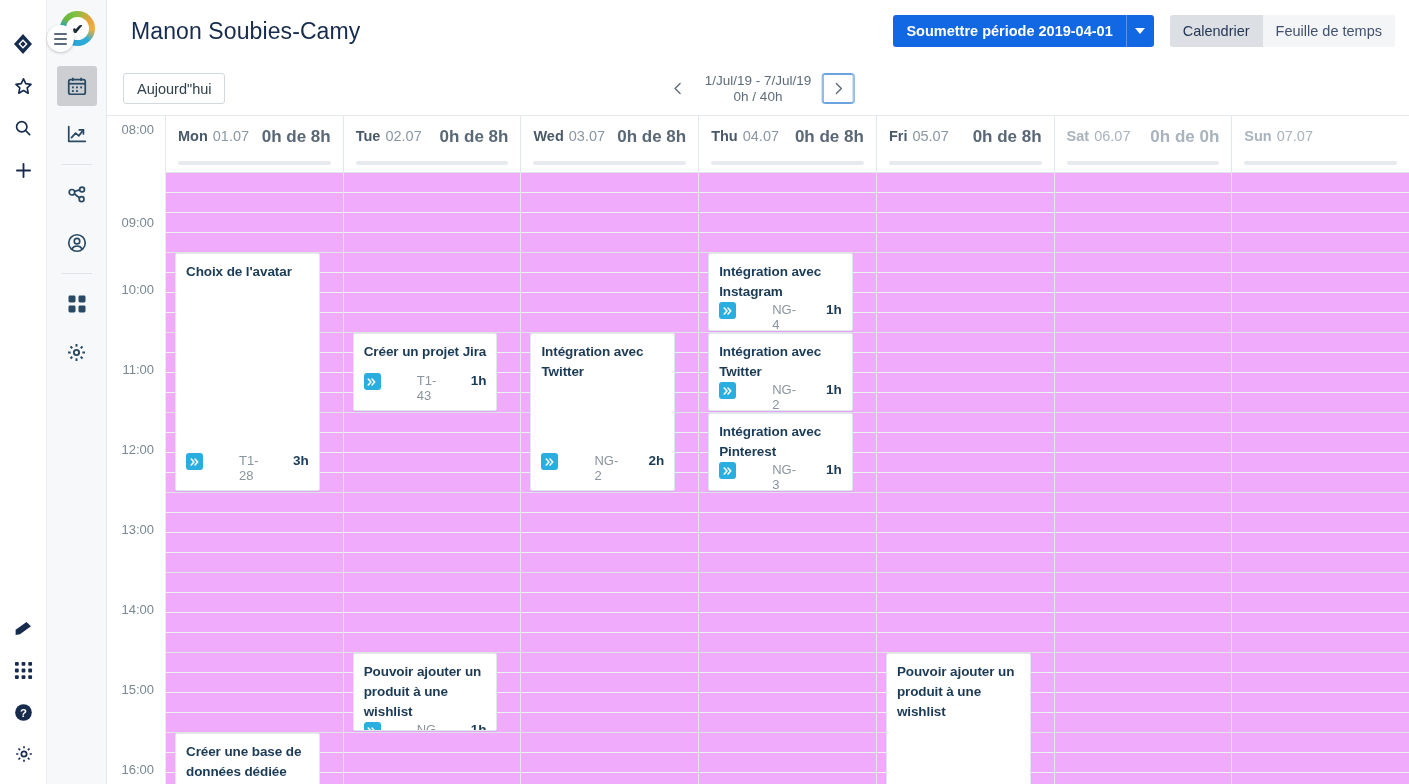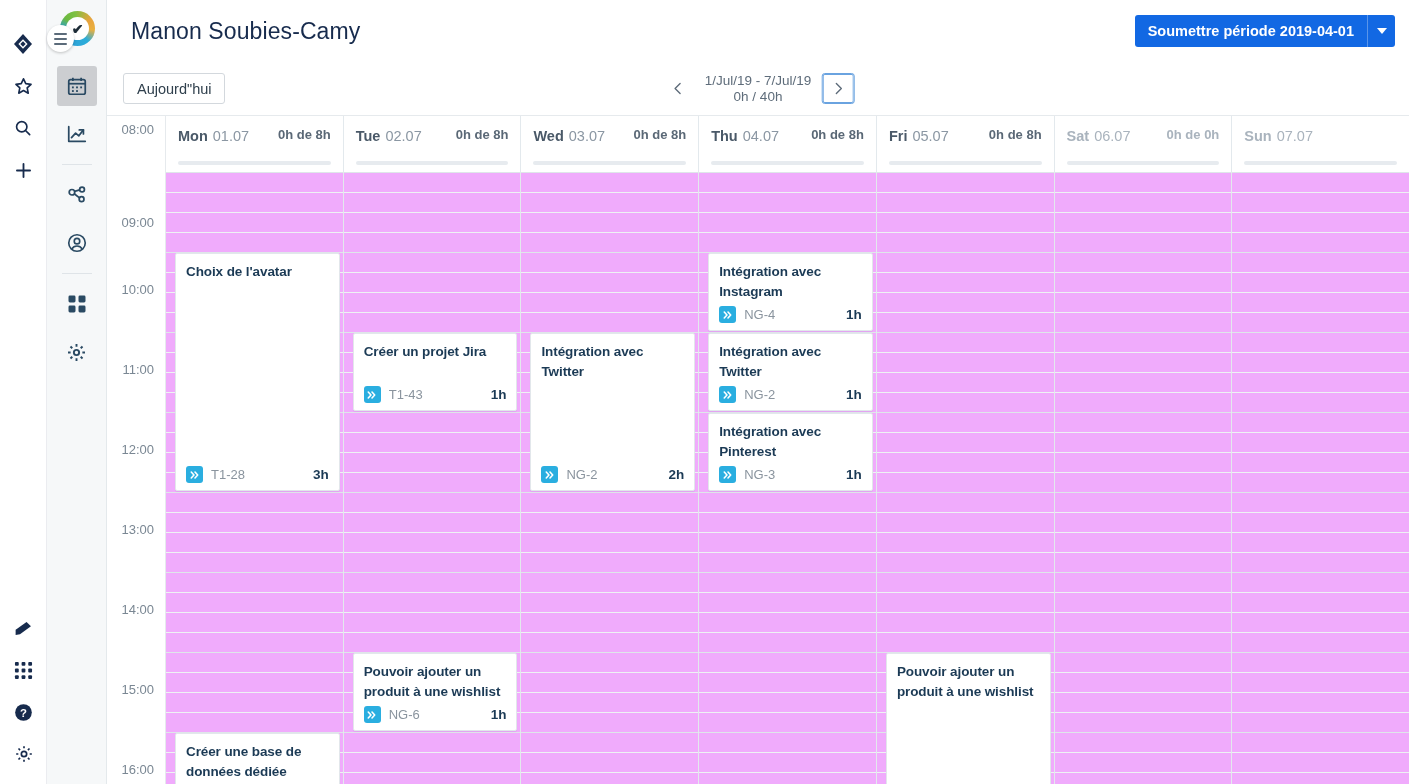--- a/index.html
+++ b/index.html
@@ -156,43 +156,43 @@
   .day-col.weekend .dayhead-name, .day-col.weekend .dayhead-date,
   .day-col.weekend .dayhead-hours { color: #a9b3bd; }
 
   .dayhead {
     height: 56px; padding: 11px 12px 0 12px; background: #ffffff;
     position: relative; display: flex; align-items: flex-start;
   }
   .dayhead-left { white-space: nowrap; }
   .dayhead-name { font-size: 14.5px; font-weight: bold; color: #4a5968; }
   .dayhead-date { font-size: 14.5px; color: #8b97a3; margin-left: 5px; }
-  .dayhead-hours { margin-left: auto; font-size: 13px; font-weight: bold; color: #5a6876; white-space: nowrap; }
+  .dayhead-hours { margin-left: auto; font-size: 17px; font-weight: bold; color: #5a6876; white-space: nowrap; }
   .dayhead-bar {
     position: absolute; left: 12px; right: 12px; bottom: 7px;
     height: 4px; border-radius: 2px; background: #e7ebef;
   }
 
   .hour-lines { position: absolute; left: 0; right: 0; top: 56px; bottom: 0; }
   .qline { position: absolute; left: 0; right: 0; height: 1px; background: #eef2f4; }
   .hline { position: absolute; left: 0; right: 0; height: 1px; background: #dfe6ea; }
 
   .events-layer { position: absolute; left: 0; right: 0; top: 56px; bottom: 0; }
   .event {
-    position: absolute; left: 9px; right: 3px;
+    position: absolute; left: 9px; right: 23px;
     background: #ffffff; border: 1px solid #e2e7eb;
     border-radius: 2px; box-shadow: 0 1px 1px rgba(9,30,66,.06);
     padding: 8px 10px 6px 10px; overflow: hidden; cursor: pointer;
     display: flex; flex-direction: column;
   }
   .event-title {
     font-size: 13.5px; font-weight: bold; color: #1b3a55;
     line-height: 20px; letter-spacing: -.1px;
   }
-  .event-foot { margin-top: auto; display: flex; align-items: center; padding-bottom: 1px; }
+  .event-foot { margin-top: auto; display: flex; align-items: flex-start; padding-bottom: 1px; gap: 28px; }
   .issue-icon {
     width: 17px; height: 17px; border-radius: 3px; background: #2aaee0;
     display: flex; align-items: center; justify-content: center;
     flex: 0 0 17px; margin-right: 8px;
   }
   .issue-icon svg { display: block; }
   .issue-key { font-size: 13px; color: #8a949e; }
   .event-dur { margin-left: auto; font-size: 13.5px; font-weight: bold; color: #1b3a55; }
 </style>
 </head>
@@ -330,20 +330,24 @@
 <div id="main">
 
   <div id="top-bar">
     <h1 id="page-title">Manon Soubies-Camy</h1>
     <div id="top-bar-right">
       <div id="submit-group">
         <button id="submit-button">Soumettre période 2019-04-01</button>
         <button id="submit-caret">
           <span class="tri"></span>
         </button>
+      </div>
+      <div id="view-toggle">
+        <button class="toggle-btn selected">Calendrier</button>
+        <button class="toggle-btn">Feuille de temps</button>
       </div>
     </div>
   </div>
 
   <div id="toolbar">
     <button id="today-btn">Aujourd"hui</button>
     <div id="nav-center">
       <div class="nav-arrow">
         <svg width="15" height="15" viewBox="0 0 24 24" fill="none" stroke="currentColor" stroke-width="2.2" stroke-linecap="round" stroke-linejoin="round">
             <polyline points="15,4 7,12 15,20"></polyline>

